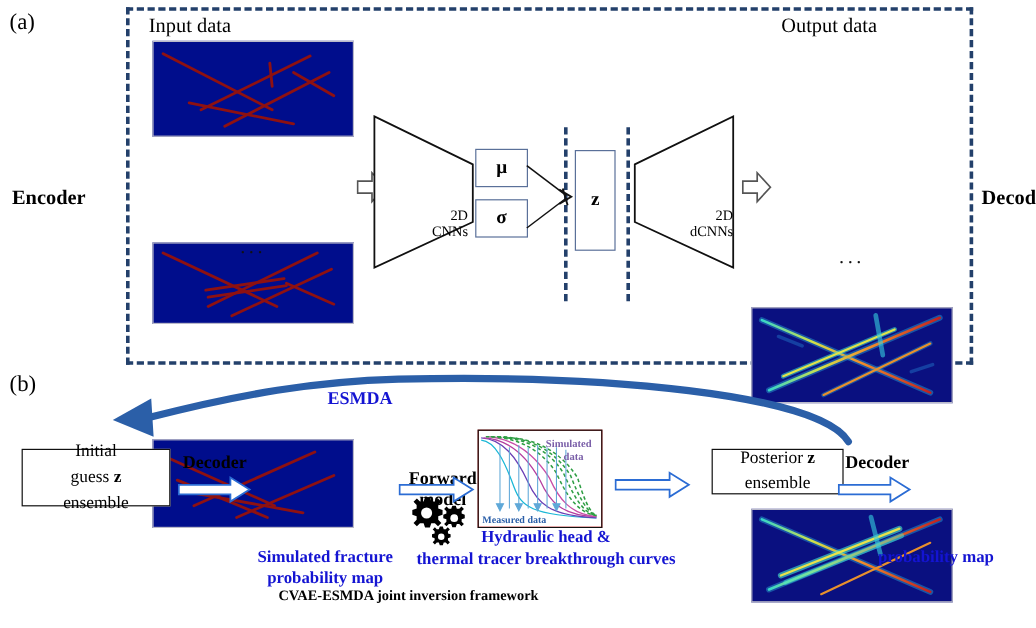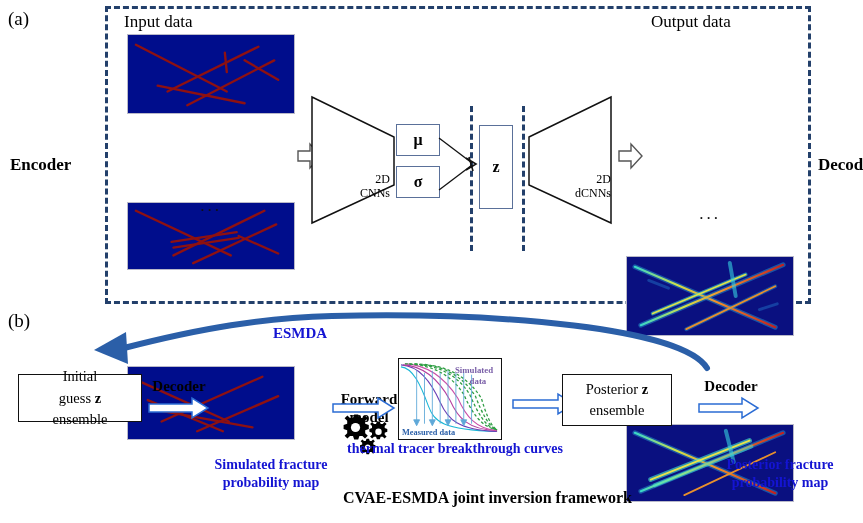--- a/index.html
+++ b/index.html
@@ -81,21 +81,21 @@
     font-size:14px; text-align:center; line-height:1.25;
   }
   .blackcap {
     color:#000; font-weight:bold;
     font-family:"Liberation Serif", serif;
     font-size:15px; text-align:center; line-height:1.2;
   }
   .framework-cap {
     color:#000; font-weight:bold;
     font-family:"Liberation Serif", serif;
-    font-size:16px; text-align:right;
+    font-size:12px; text-align:left;
   }
   .arrow-label {
     color:#000; font-weight:bold;
     font-family:"Liberation Serif", serif;
     font-size:15px; text-align:center;
   }
   .loop-label {
     color:#1414d2; font-weight:bold;
     font-family:"Liberation Serif", serif;
     font-size:15px; text-align:center; line-height:1.3;
@@ -319,37 +319,37 @@
       <polygon points="31,62 37,62 34,68" fill="#5fa8d8"></polygon>
       <polygon points="47,62 53,62 50,68" fill="#5fa8d8"></polygon>
       <polygon points="63,62 69,62 66,68" fill="#5fa8d8"></polygon>
     </g>
     <text x="57" y="14" font-family="Liberation Serif, serif" font-size="9" font-weight="bold" fill="#7a5fa8">Simulated</text>
     <text x="72" y="25" font-family="Liberation Serif, serif" font-size="9" font-weight="bold" fill="#7a5fa8">data</text>
     <text x="3" y="78" font-family="Liberation Serif, serif" font-size="8.5" font-weight="bold" fill="#2b5fa8">Measured data</text>
   </svg>
 </div>
 <div class="abs bluecap" style="left:330px; top:440px; width:250px;">
+  <div>Hydraulic head &amp;</div>
   <div>thermal tracer breakthrough curves</div>
 </div>
 
 <svg class="abs" style="left:512px; top:392px;" width="64" height="24" viewBox="0 0 64 24">
   <polygon points="1,8 46,8 46,2 62,12 46,22 46,16 1,16" fill="#ffffff" stroke="#2b6cd4" stroke-width="1.5"></polygon>
 </svg>
 
-<div class="abs plainbox" style="left:562px; top:374px; width:110px; height:52px;">
+<div class="abs plainbox" style="left:593px; top:374px; width:110px; height:38px;">
   <div>
     <span>Posterior </span><b>z</b>
   </div>
   <div>ensemble</div>
 </div>
 
 <div class="abs arrow-label" style="left:698px; top:378px; width:66px;">Decoder</div>
 <svg class="abs" style="left:698px; top:396px;" width="62" height="24" viewBox="0 0 62 24">
   <polygon points="1,8 44,8 44,2 60,12 44,22 44,16 1,16" fill="#ffffff" stroke="#2b6cd4" stroke-width="1.5"></polygon>
 </svg>
 
 <div class="abs bluecap" style="left:705px; top:456px; width:150px;">
-  <div>Posterior fracture</div>
   <div>probability map</div>
 </div>
 
 <div class="abs framework-cap" style="left:232px; top:489px; width:400px;">CVAE-ESMDA joint inversion framework</div>
 
 </body></html>

